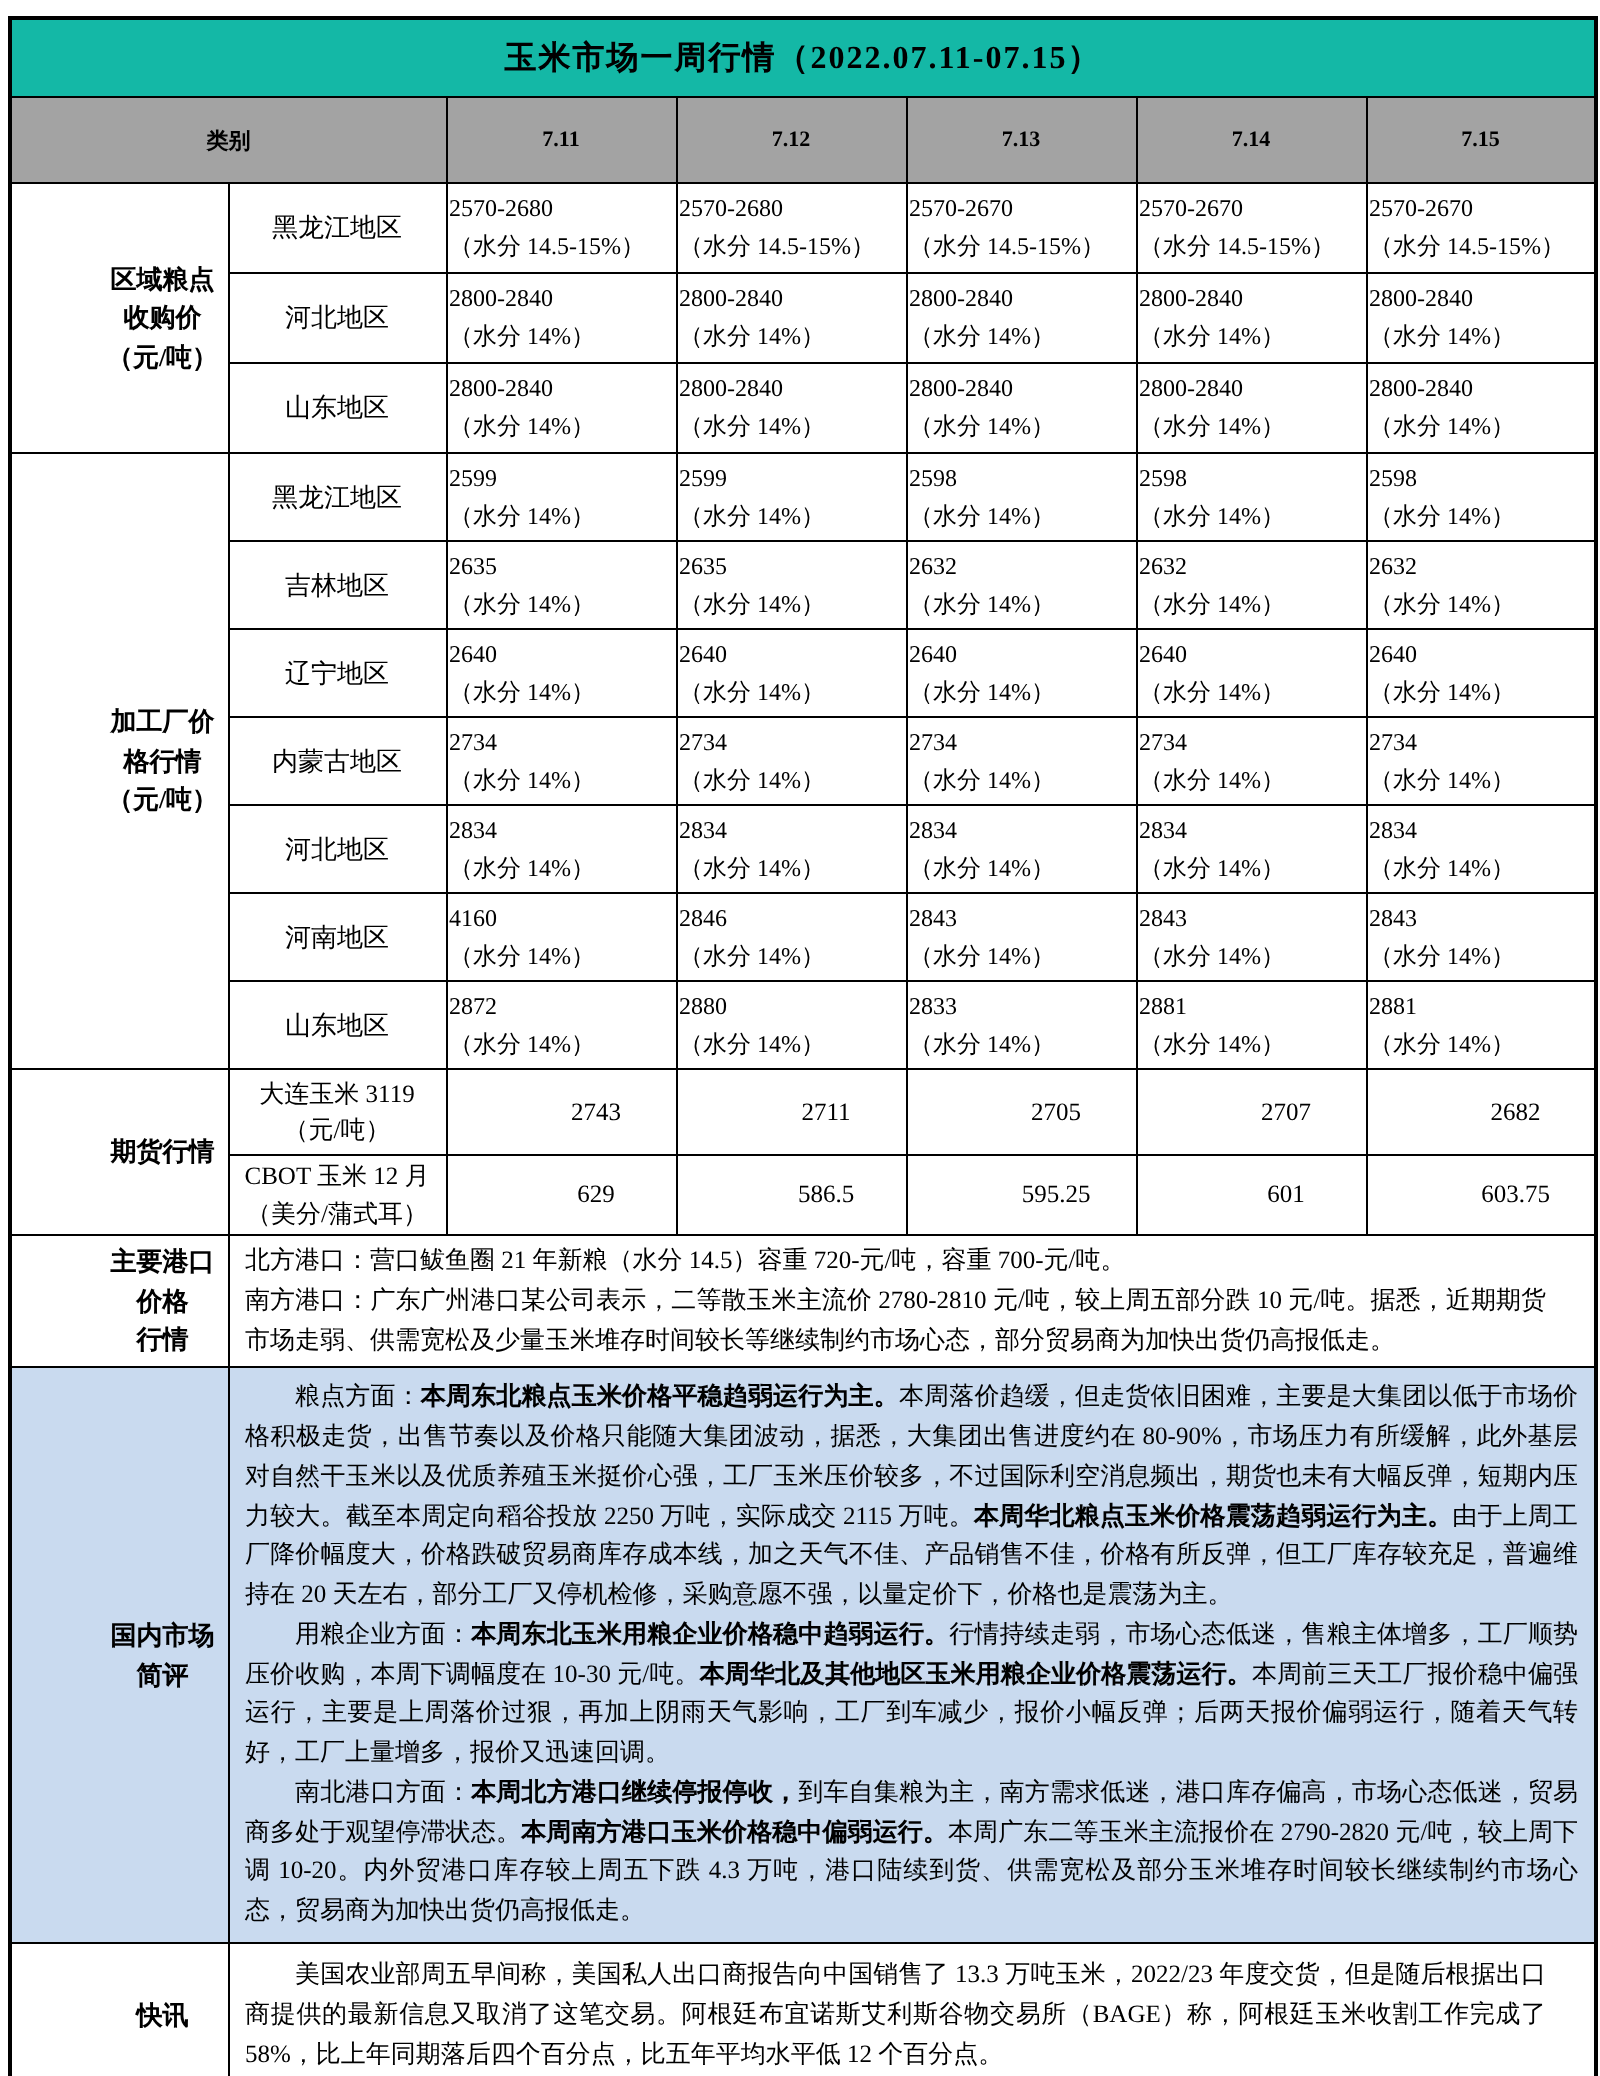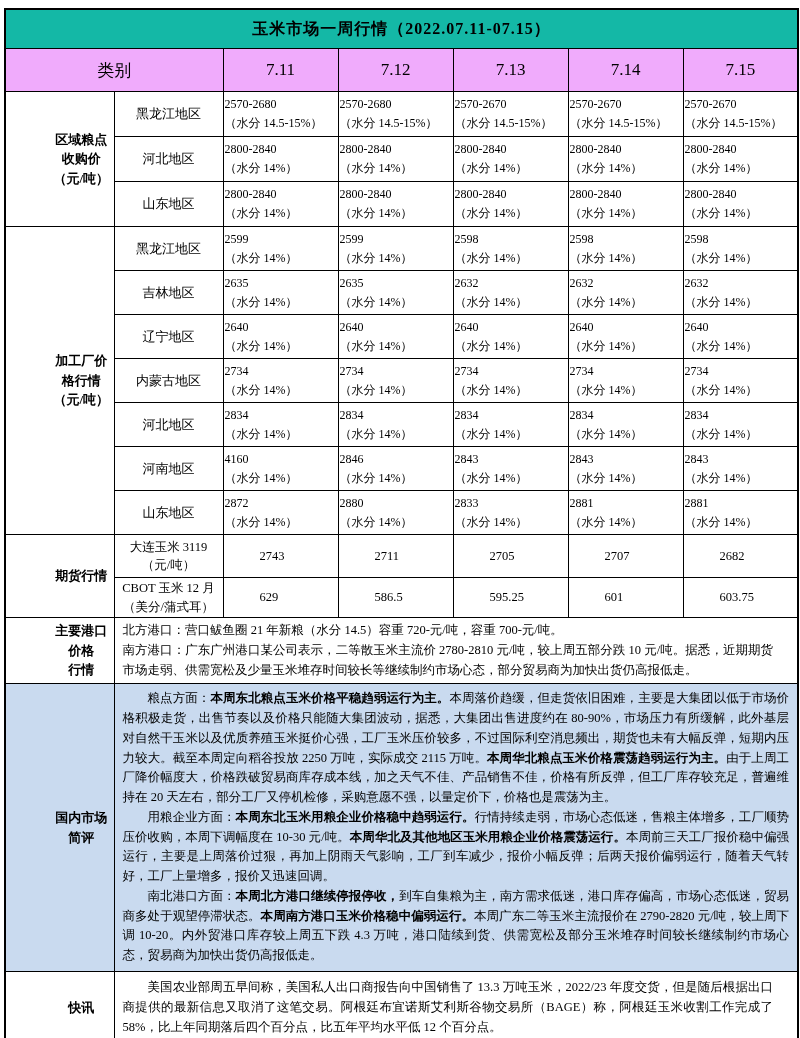--- a/index.html
+++ b/index.html
@@ -1,28 +1,28 @@
 <!DOCTYPE html>
 <html><head>
 <meta charset="utf-8">
 <style>
   html,body{margin:0;padding:0;background:#fff;}
   body{width:800px;height:1038px;font-family:"Liberation Serif","DejaVu Serif",serif;color:#000;}
   .wrap{padding:8px 3px 0 4px;}
   table{border-collapse:collapse;table-layout:fixed;width:793px;border:2px solid #000;}
   td{border:1px solid #000;vertical-align:middle;overflow:hidden;}
   .title-cell{height:36px;background:#14b8a6;text-align:center;font-weight:bold;font-size:16px;letter-spacing:1px;}
-  .hdr{height:40px;background:#f0abfc;text-align:center;font-weight:normal;font-size:17px;}
+  .hdr{height:40px;background:#a3a3a3;text-align:center;font-weight:bold;font-size:11px;}
   .seclabel{background:#fff;text-align:center;font-weight:bold;font-size:13px;line-height:1.5;padding-left:44px;}
   .region{text-align:center;font-size:13px;margin-top:24px;}
   .pcell{text-align:left;font-size:12px;line-height:1.55;}
   .s1 td{height:42px;}
   .s2 td{height:41px;}
   .futname{text-align:center;font-size:12.5px;line-height:1.45;}
-  .futval{font-size:12.5px;padding-left:36px;}
+  .futval{text-align:center;font-size:12.5px;padding-left:36px;}
   .fr1 td{height:40px;}
   .fr2 td{height:37px;}
   .textcell{font-size:12.5px;line-height:1.58;text-align:justify;padding:3px 24px 3px 8px;}
   .port-row td{height:58px;}
   .port-line{margin:0;}
   .commentary-row td{background:#c9daef;}
   .commentary-cell{padding:5px 8px;font-family:Liberation Serif, serif;}
   .para{margin:0;text-indent:2em;}
   .b{font-weight:bold;}
   .news-row td{height:66px;}

